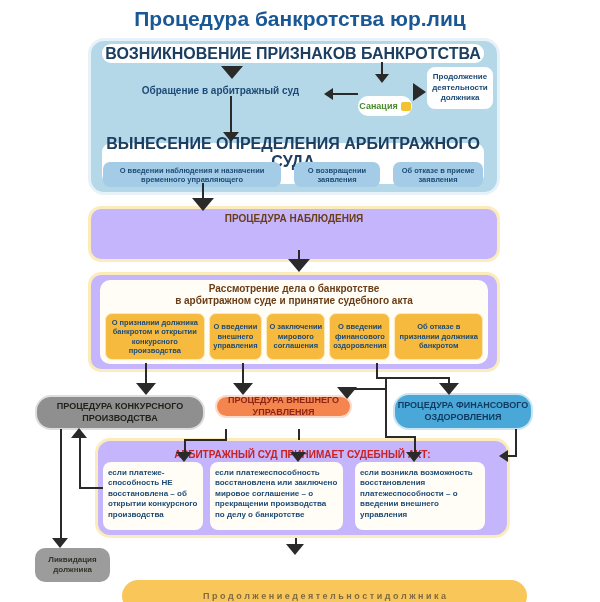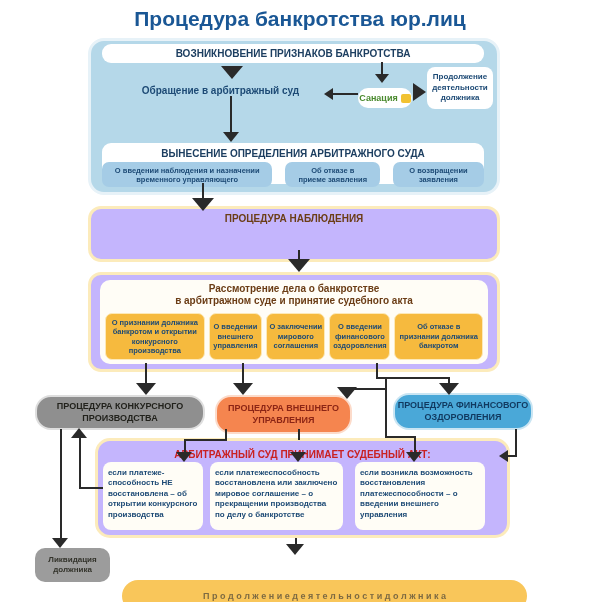--- a/index.html
+++ b/index.html
@@ -6,23 +6,23 @@
   #canvas{position:relative;width:600px;height:602px;background:#ffffff;overflow:hidden;
           font-family:"Liberation Sans","DejaVu Sans",sans-serif;}
   .abs{position:absolute;box-sizing:border-box;}
   .ctr{display:flex;align-items:center;justify-content:center;text-align:center;}
   #title{left:0;right:0;top:7px;text-align:center;font-size:21px;font-weight:bold;color:#1a5795;}
   
   .sec-blue{background:#b5d8e9;border:3px solid #e7f2f8;border-radius:16px;}
   .sec-yellow{background:#c4b5fd;border:3px solid #fcebbb;border-radius:13px;}
   .whitebox{background:#ffffff;border-radius:9px;}
   .creambox{background:#fffdf6;border-radius:9px;}
-  .hdr{font-weight:bold;font-size:10px;color:#1c3e60;}
+  .hdr{font-weight:bold;font-size:16px;color:#1c3e60;}
   .brown-hdr{font-weight:bold;font-size:10px;color:#6b3d16;}
-  .bluesub{background:#a5cce6;border-radius:7px;font-size:7.5px;font-weight:bold;color:#1d4a75;line-height:1.2;padding:1px 11px;}
+  .bluesub{background:#a5cce6;border-radius:7px;font-size:7.5px;font-weight:bold;color:#1d4a75;line-height:1.2;padding:1px 3px;}
   .actbox{background:#f6ba3e;border:1.5px solid #fde9b8;border-radius:7px;font-size:7.5px;font-weight:bold;color:#1d4a75;line-height:1.25;padding:1px 2px;}
   .proc{border-radius:16px;border:2px solid rgba(255,255,255,.7);font-weight:bold;font-size:9px;line-height:1.25;}
   .casebox{background:#fffdf6;border-radius:8px;font-size:8px;font-weight:bold;color:#1d4a75;
            line-height:1.3;padding:6px 5px;text-align:left;align-items:flex-start;display:flex;}
   
   .ln{position:absolute;background:#2a2a2a;}
   .tri{position:absolute;width:0;height:0;}
   .td{border-left-style:solid;border-right-style:solid;border-left-color:transparent;border-right-color:transparent;border-top-style:solid;border-top-color:#2a2a2a;}
   .tu{border-left-style:solid;border-right-style:solid;border-left-color:transparent;border-right-color:transparent;border-bottom-style:solid;border-bottom-color:#2a2a2a;}
   .tl{border-top-style:solid;border-bottom-style:solid;border-top-color:transparent;border-bottom-color:transparent;border-right-style:solid;border-right-color:#2a2a2a;}
@@ -33,32 +33,32 @@
 <body>
 
 <div id="canvas">
 
   <div id="title" class="abs">Процедура банкротства юр.лиц</div>
 
   <div class="abs sec-blue" style="left:88px;top:38px;width:412px;height:157px;"></div>
   <div class="abs whitebox ctr hdr" style="left:102px;top:44px;width:382px;height:19px;">ВОЗНИКНОВЕНИЕ ПРИЗНАКОВ БАНКРОТСТВА</div>
   <div class="abs ctr" style="left:138px;top:81px;width:165px;height:18px;font-size:10px;font-weight:bold;color:#1d4a75;">Обращение в арбитражный суд</div>
 
-  <div class="abs whitebox ctr" style="left:358px;top:88px;width:54px;height:20px;border-radius:10px;">
+  <div class="abs whitebox ctr" style="left:358px;top:96px;width:54px;height:20px;border-radius:10px;">
     <span style="font-size:9px;font-weight:bold;color:#4a8a2e;">Санация</span>
     <span class="bubble"></span>
   </div>
   <div class="abs whitebox ctr" style="left:427px;top:67px;width:66px;height:42px;border-radius:8px;font-size:8px;font-weight:bold;color:#1d4a75;line-height:1.3;padding:4px;">Продолжение деятельности должника</div>
 
   <div class="abs whitebox" style="left:102px;top:143px;width:382px;height:41px;">
     <div class="ctr hdr" style="height:16px;margin-top:2px;">ВЫНЕСЕНИЕ ОПРЕДЕЛЕНИЯ АРБИТРАЖНОГО СУДА</div>
     <div style="display:flex;justify-content:center;gap:13px;margin-top:1px;height:25px;">
       <div class="bluesub ctr" style="width:172px;">О введении наблюдения и назначении временного управляющего</div>
+      <div class="bluesub ctr" style="width:80px;">О возвращении заявления</div>
       <div class="bluesub ctr" style="width:84px;">Об отказе в приеме заявления</div>
-      <div class="bluesub ctr" style="width:80px;">О возвращении заявления</div>
     </div>
   </div>
 
   <div class="abs sec-yellow" style="left:88px;top:206px;width:412px;height:56px;">
     <div class="ctr brown-hdr" style="margin-top:4px;">ПРОЦЕДУРА НАБЛЮДЕНИЯ</div>
   </div>
 
   <div class="abs sec-yellow" style="left:88px;top:272px;width:412px;height:100px;"></div>
   <div class="abs creambox" style="left:100px;top:280px;width:388px;height:84px;border-radius:10px;">
     <div class="ctr brown-hdr" style="margin-top:3px;line-height:1.2;">Рассмотрение дела о банкротстве</div>
@@ -66,21 +66,21 @@
     <div style="position:absolute;left:5px;right:5px;top:33px;height:47px;display:flex;justify-content:center;gap:4px;">
       <div class="actbox ctr" style="width:102px;">О признании должника банкротом и открытии конкурсного производства</div>
       <div class="actbox ctr" style="width:52px;">О введении внешнего управления</div>
       <div class="actbox ctr" style="width:58px;">О заключении мирового соглашения</div>
       <div class="actbox ctr" style="width:60px;">О введении финансового оздоровления</div>
       <div class="actbox ctr" style="width:90px;">Об отказе в признании должника банкротом</div>
     </div>
   </div>
 
   <div class="abs proc ctr" style="left:35px;top:395px;width:170px;height:35px;background:#8f8f8f;color:#22221c;">ПРОЦЕДУРА КОНКУРСНОГО ПРОИЗВОДСТВА</div>
-  <div class="abs proc ctr" style="left:215px;top:395px;width:137px;height:39px;background:#f5854f;color:#8c2515;">ПРОЦЕДУРА ВНЕШНЕГО УПРАВЛЕНИЯ</div>
+  <div class="abs proc ctr" style="left:215px;top:395px;width:137px;height:23px;background:#f5854f;color:#8c2515;">ПРОЦЕДУРА ВНЕШНЕГО УПРАВЛЕНИЯ</div>
   <div class="abs proc ctr" style="left:393px;top:393px;width:140px;height:37px;background:#4aa8d8;color:#11395f;">ПРОЦЕДУРА ФИНАНСОВОГО ОЗДОРОВЛЕНИЯ</div>
 
   <div class="abs sec-yellow" style="left:95px;top:438px;width:415px;height:100px;border-radius:15px;">
     <div class="ctr" style="margin-top:8px;font-size:10px;font-weight:bold;color:#c92121;">АРБИТРАЖНЫЙ СУД ПРИНИМАЕТ СУДЕБНЫЙ АКТ:</div>
   </div>
   <div class="abs casebox" style="left:103px;top:462px;width:100px;height:68px;">если платеже- способность НЕ восстановлена – об открытии конкурсного производства</div>
   <div class="abs casebox" style="left:210px;top:462px;width:133px;height:68px;">если платежеспособность восстановлена или заключено мировое соглашение – о прекращении производства по делу о банкротстве</div>
   <div class="abs casebox" style="left:355px;top:462px;width:130px;height:68px;">если возникла возможность восстановления платежеспособности – о введении внешнего управления</div>
 
   <div class="abs ctr" style="left:35px;top:548px;width:75px;height:34px;background:#9c9c9c;border-radius:10px;font-size:8px;font-weight:bold;color:#33332b;line-height:1.3;">Ликвидация должника</div>

